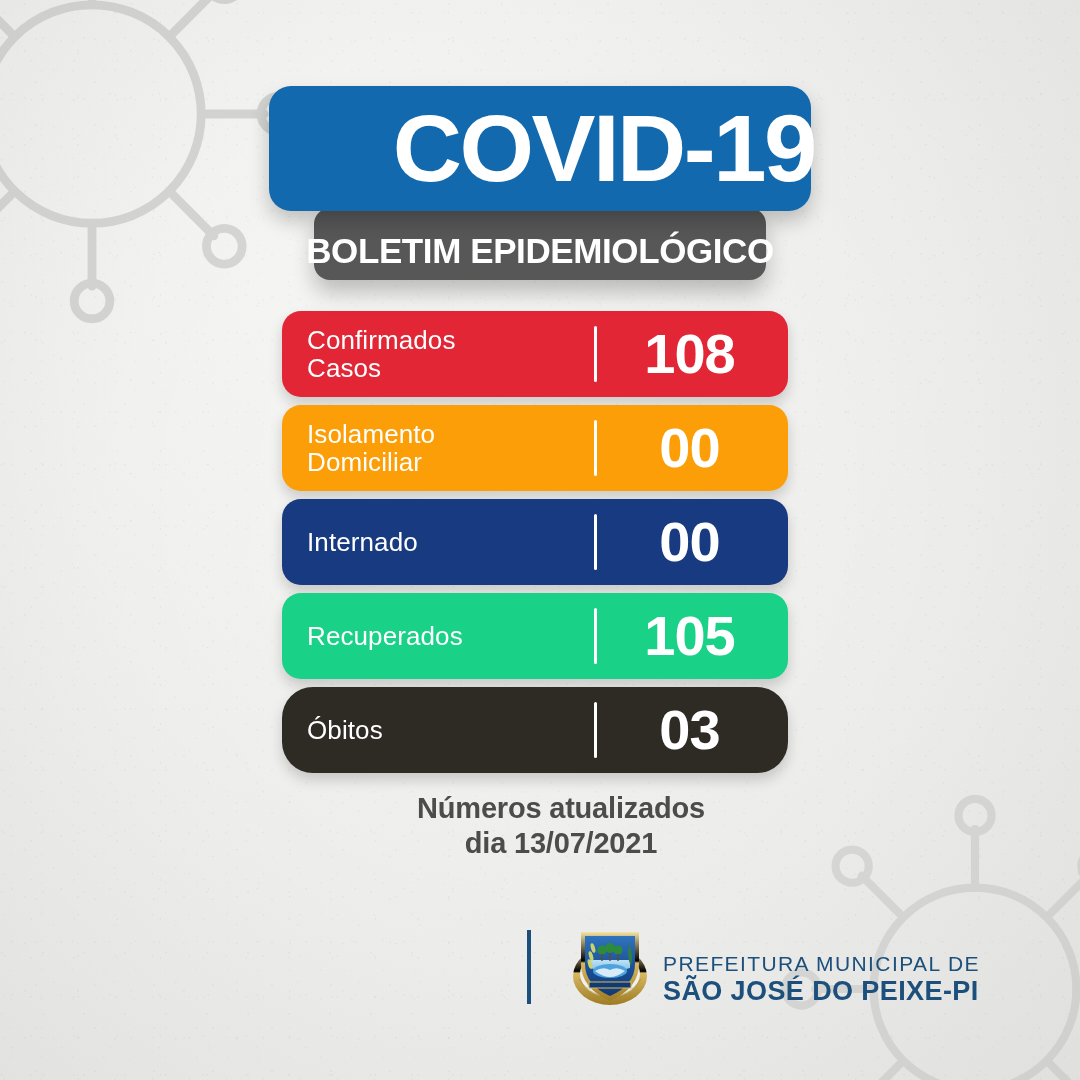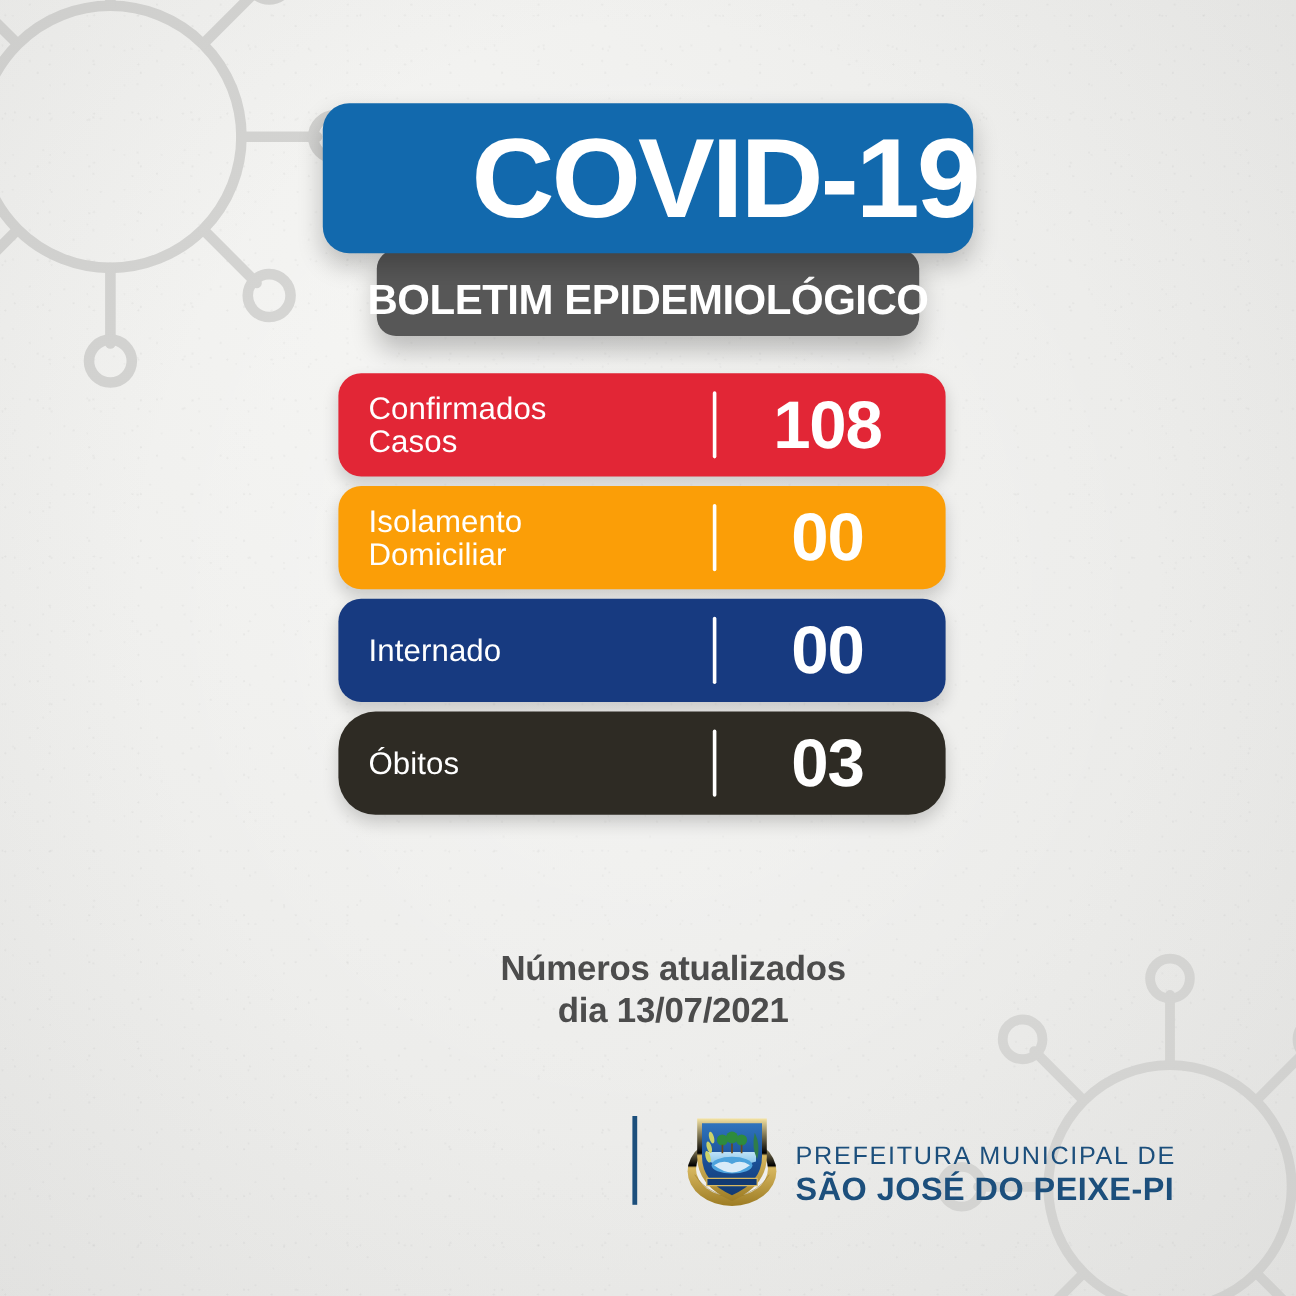--- a/index.html
+++ b/index.html
@@ -268,20 +268,27 @@
     </div>
 
     <div class="bar" style="background:#173a80;justify-content:space-between;">
       <div class="label">
         <div>Internado</div>
       </div>
       <div class="divider"></div>
       <div class="value">00</div>
     </div>
 
+    <div class="bar" style="background:#1ad188;">
+      <div class="label">
+        <div>Recuperados</div>
+      </div>
+      <div class="divider"></div>
+      <div class="value">105</div>
+    </div>
 
     <div class="bar" style="background:#2e2b24;border-radius:31px;">
       <div class="label">
         <div>Óbitos</div>
       </div>
       <div class="divider"></div>
       <div class="value">03</div>
     </div>
 
   </div>

